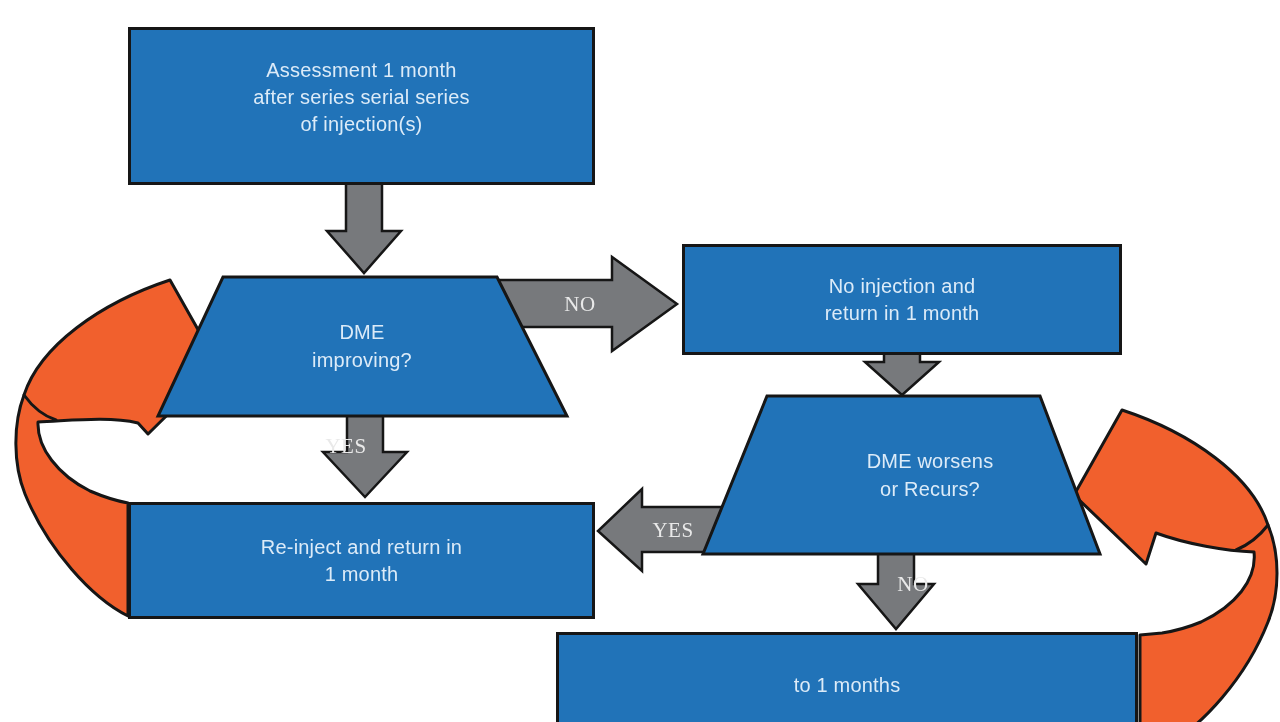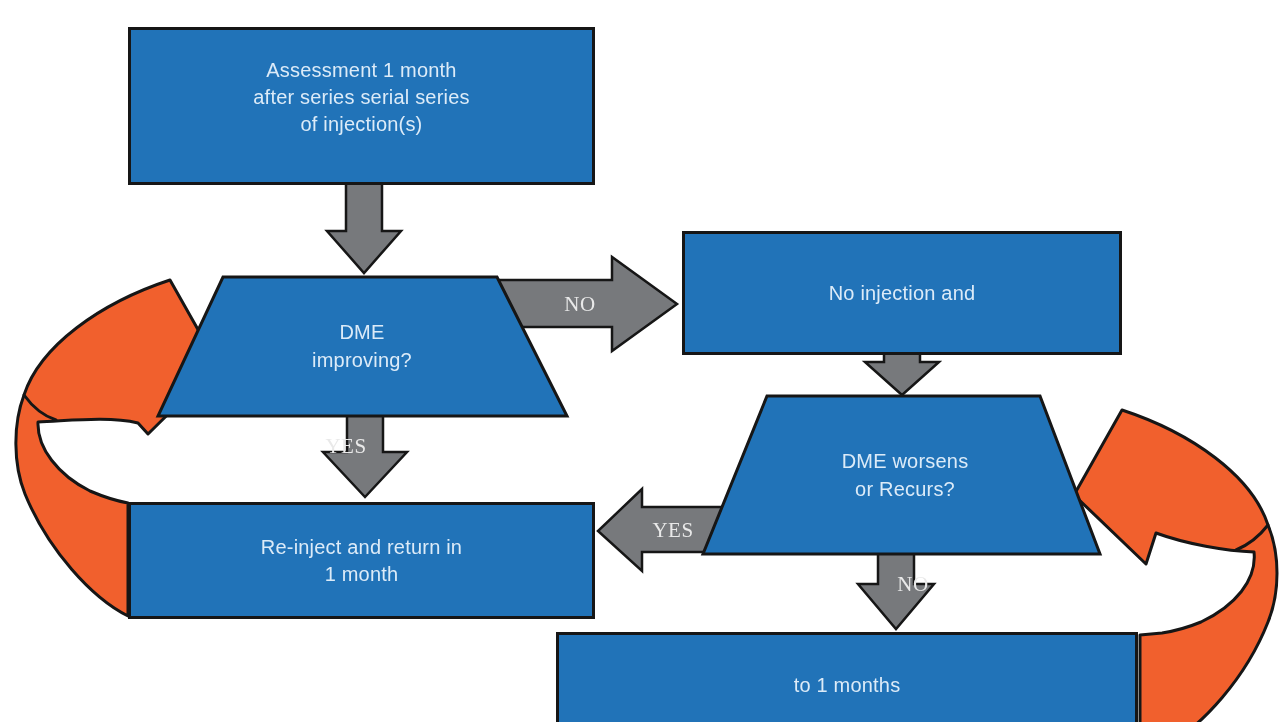--- a/index.html
+++ b/index.html
@@ -71,39 +71,40 @@
     <polygon class="trap" points="223,253 497,253 567,392 158,392"></polygon>
     <polygon class="trap" points="767,372 1040,372 1100,530 703,530"></polygon>
   </svg>
 
   <div class="box box--top" style="left:128px;top:3px;width:467px;height:158px;">
     <div>Assessment 1 month</div>
     <div>after series serial series</div>
     <div>of injection(s)</div>
   </div>
 
-  <div class="box" style="left:682px;top:207px;width:440px;height:124px;">
+  <div class="box" style="left:682px;top:220px;width:440px;height:111px;">
     <div>No injection and</div>
+    <div>return in 1 month</div>
   </div>
 
   <div class="box" style="left:128px;top:478px;width:467px;height:117px;">
     <div>Re-inject and return in</div>
     <div>1 month</div>
   </div>
 
   <div class="box" style="left:556px;top:608px;width:582px;height:107px;">
     <div>to 1 months</div>
   </div>
 
   <div class="trap-text" style="left:212px;top:294px;width:300px;height:56px;justify-content:space-between;">
     <div>DME</div>
     <div>improving?</div>
   </div>
 
-  <div class="trap-text" style="left:755px;top:423px;width:300px;height:56px;">
+  <div class="trap-text" style="left:780px;top:423px;width:300px;height:56px;">
     <div>DME worsens</div>
     <div>or Recurs?</div>
   </div>
 
   <span class="edge-label" style="left:580px;top:280px;">NO</span>
   <span class="edge-label" style="left:346px;top:422px;">YES</span>
   <span class="edge-label" style="left:673px;top:506px;">YES</span>
   <span class="edge-label" style="left:913px;top:560px;">NO</span>
 
 </div>

